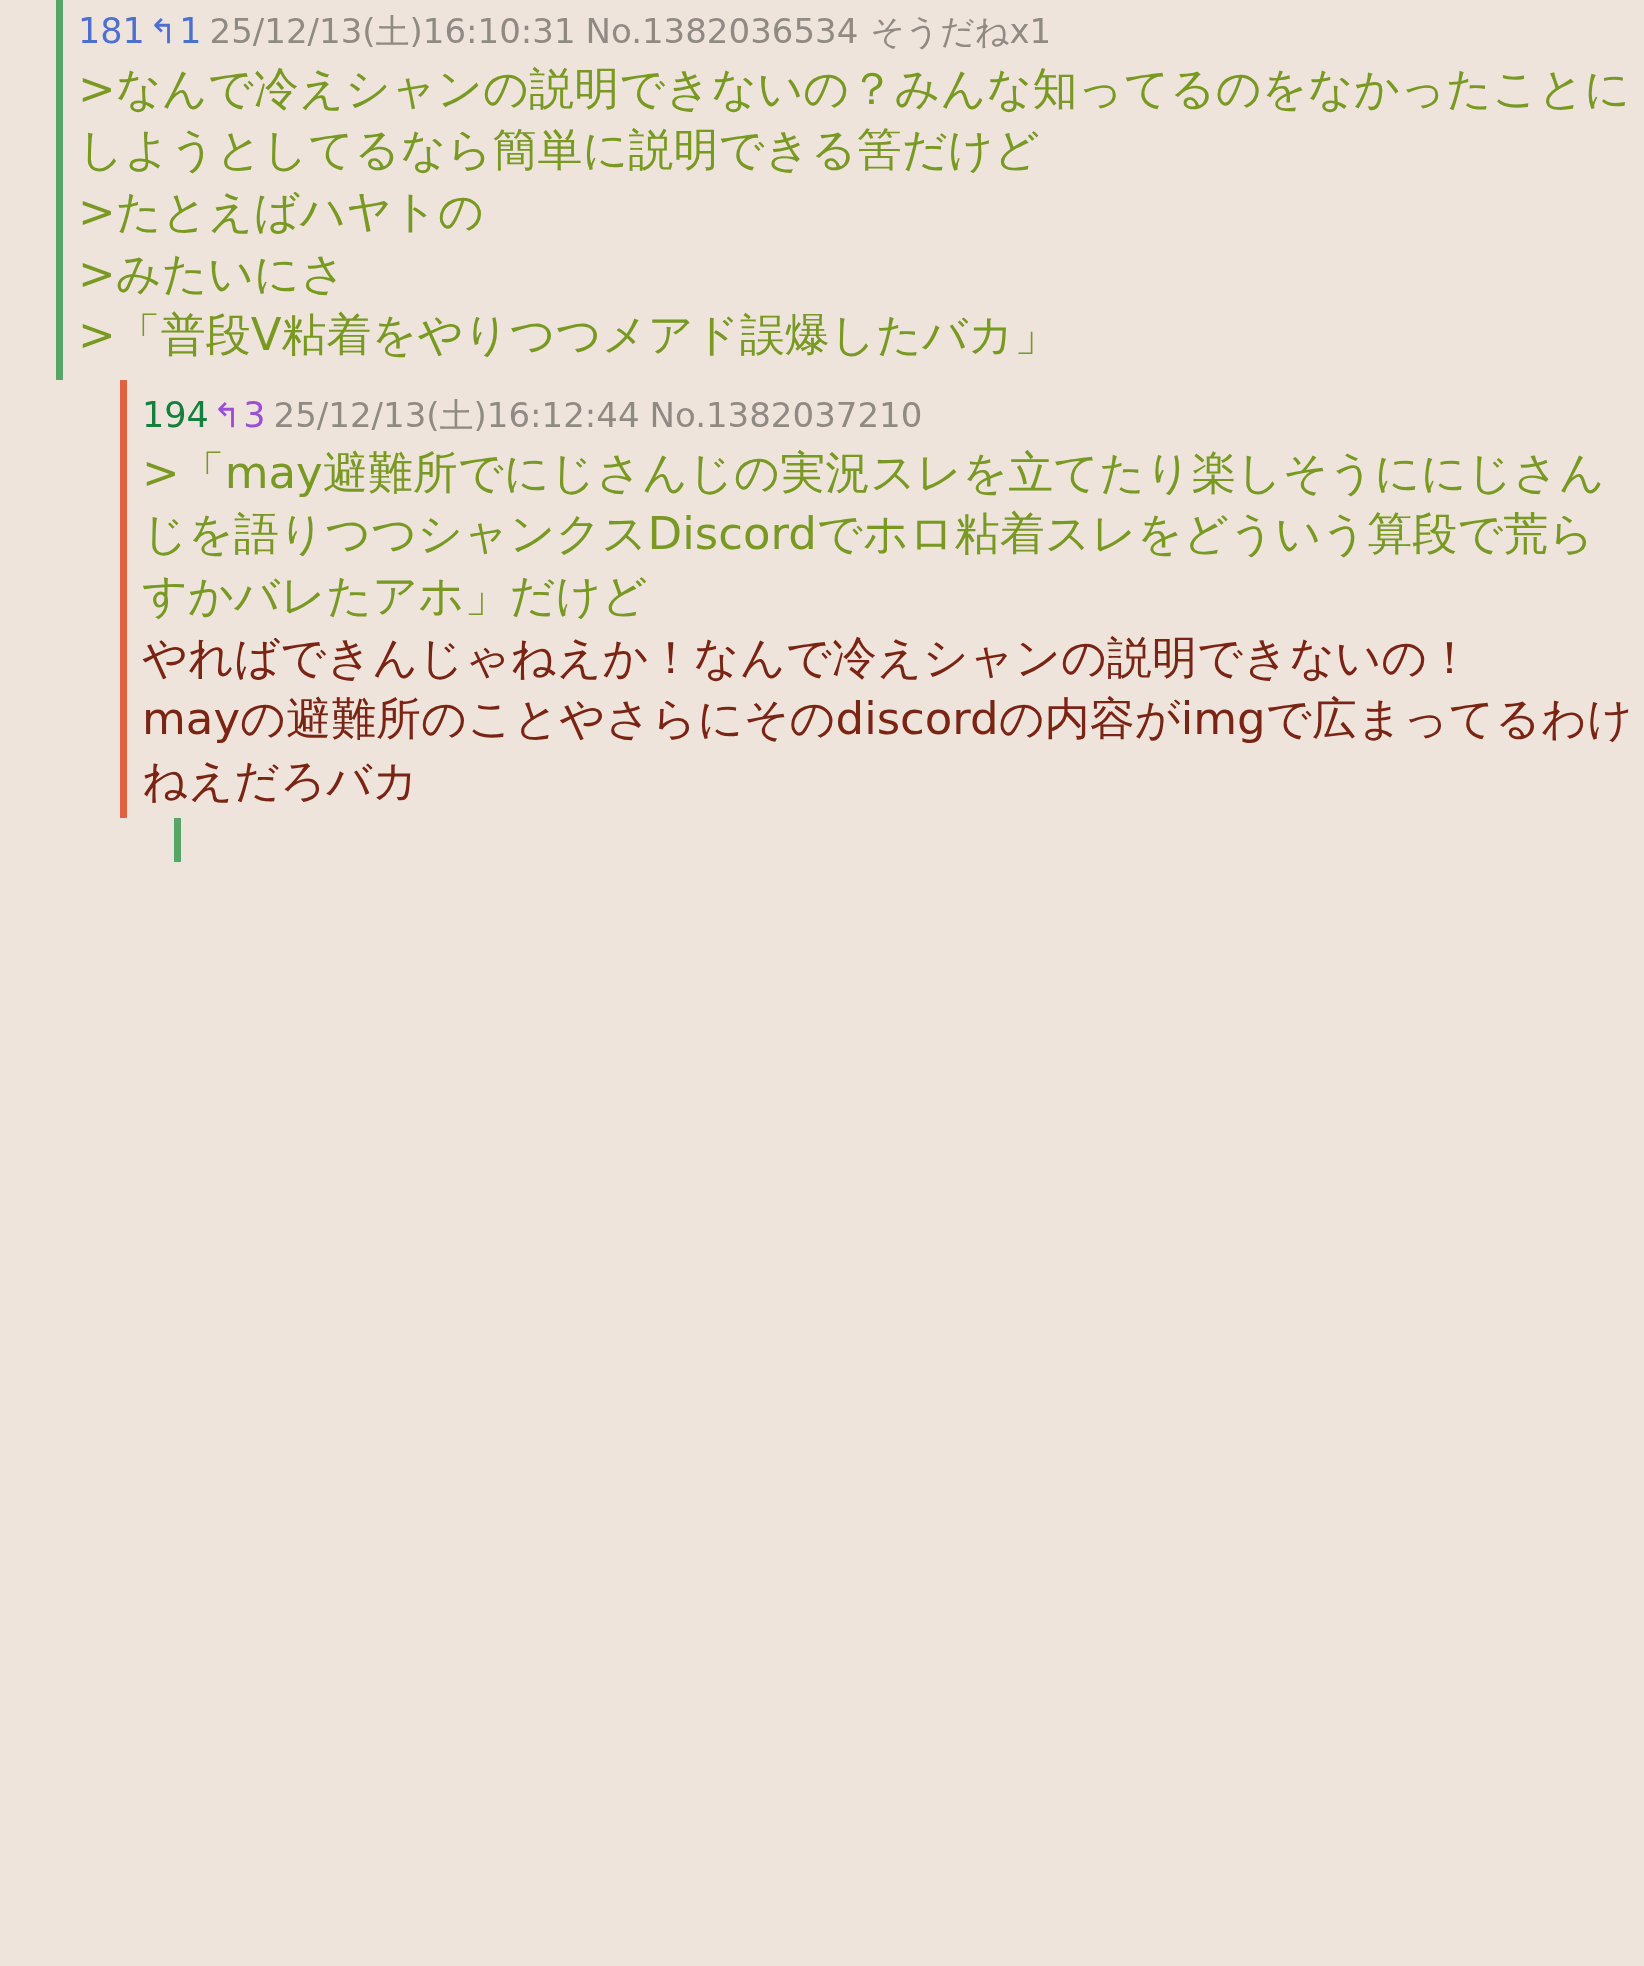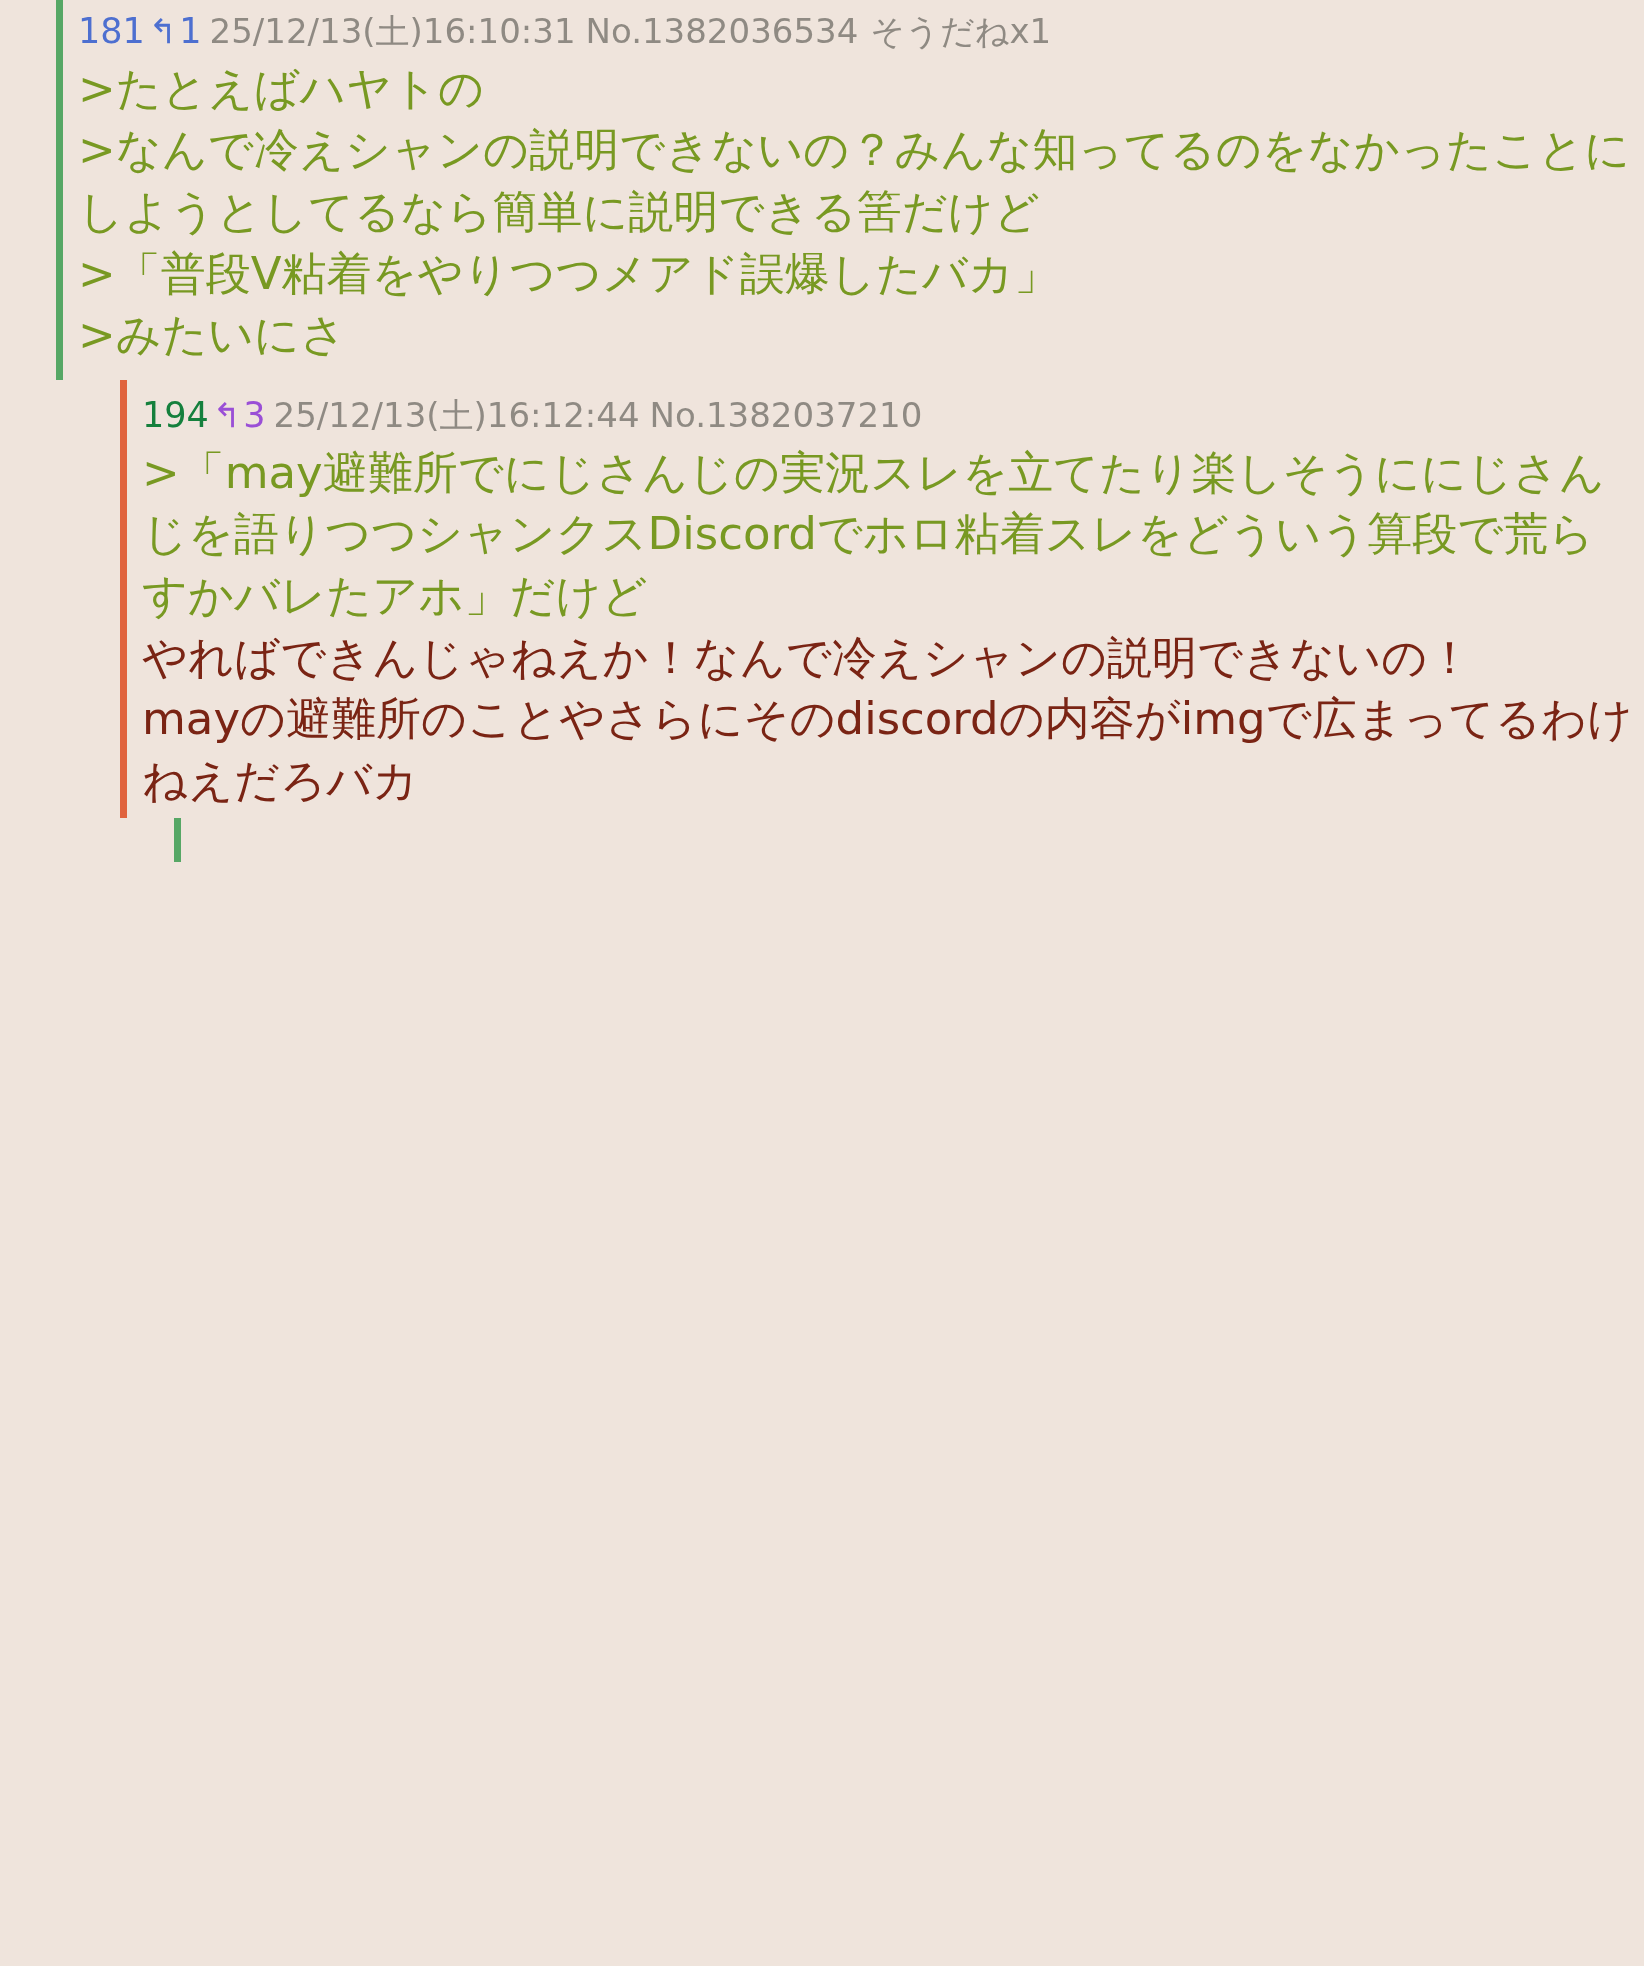--- a/index.html
+++ b/index.html
@@ -134,24 +134,24 @@
 
 <div class="page">
 
   <div class="post post-1">
     <div class="accent"></div>
     <div class="post-body">
       <div class="meta">
         <span class="postnum">181</span><span class="reply-arrow">↰</span><span class="replycount">1</span><span class="date">25/12/13(土)16:10:31</span><span class="resno">No.1382036534</span><span class="soudane">そうだねx1</span>
       </div>
       <div class="text">
+        <span class="quote">&gt;なんで冷えシャンの説明できないの？みんな知ってるのをなかったことにしようとしてるなら簡単に説明できる筈だけど</span>
         <span class="quote">&gt;たとえばハヤトの</span>
-        <span class="quote">&gt;なんで冷えシャンの説明できないの？みんな知ってるのをなかったことにしようとしてるなら簡単に説明できる筈だけど</span>
+        <span class="quote">&gt;みたいにさ</span>
         <span class="quote">&gt;「普段V粘着をやりつつメアド誤爆したバカ」</span>
-        <span class="quote">&gt;みたいにさ</span>
       </div>
     </div>
   </div>
 
   <div class="post post-2">
     <div class="accent"></div>
     <div class="post-body">
       <div class="meta">
         <span class="postnum-2">194</span><span class="reply-arrow-2">↰</span><span class="replycount-2">3</span><span class="date">25/12/13(土)16:12:44</span><span class="resno">No.1382037210</span>
       </div>

